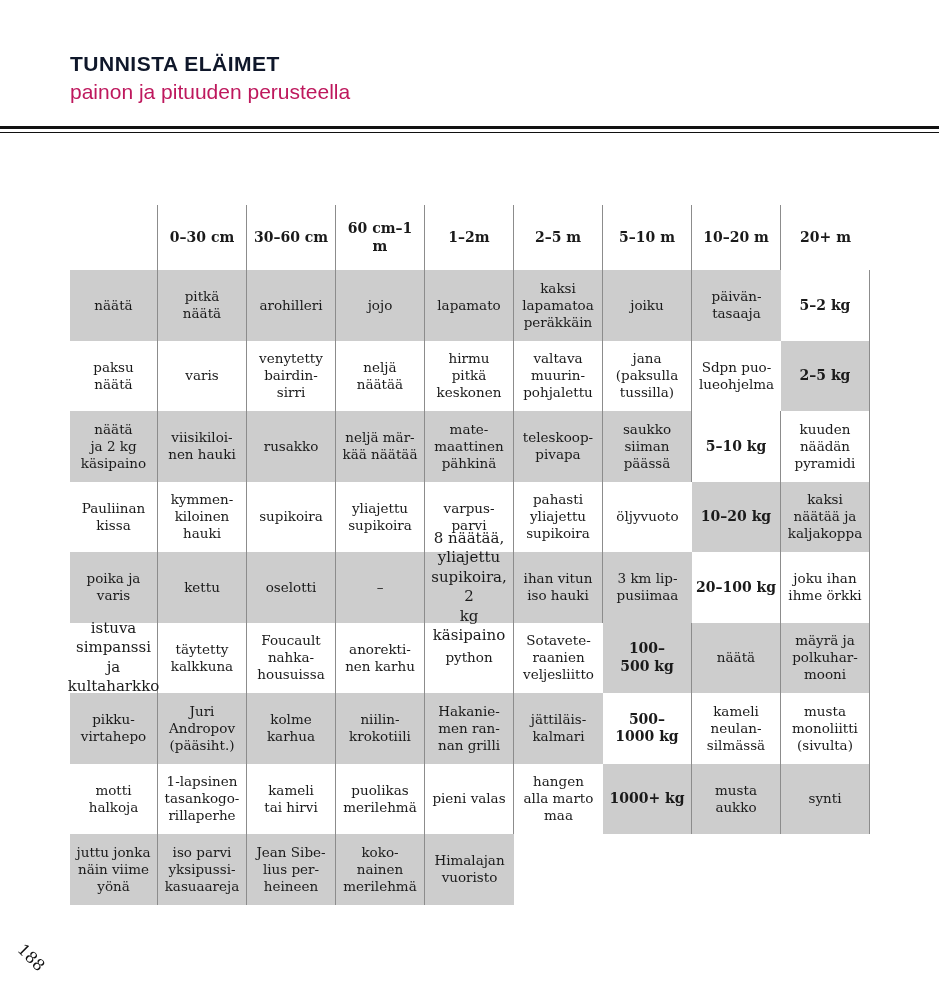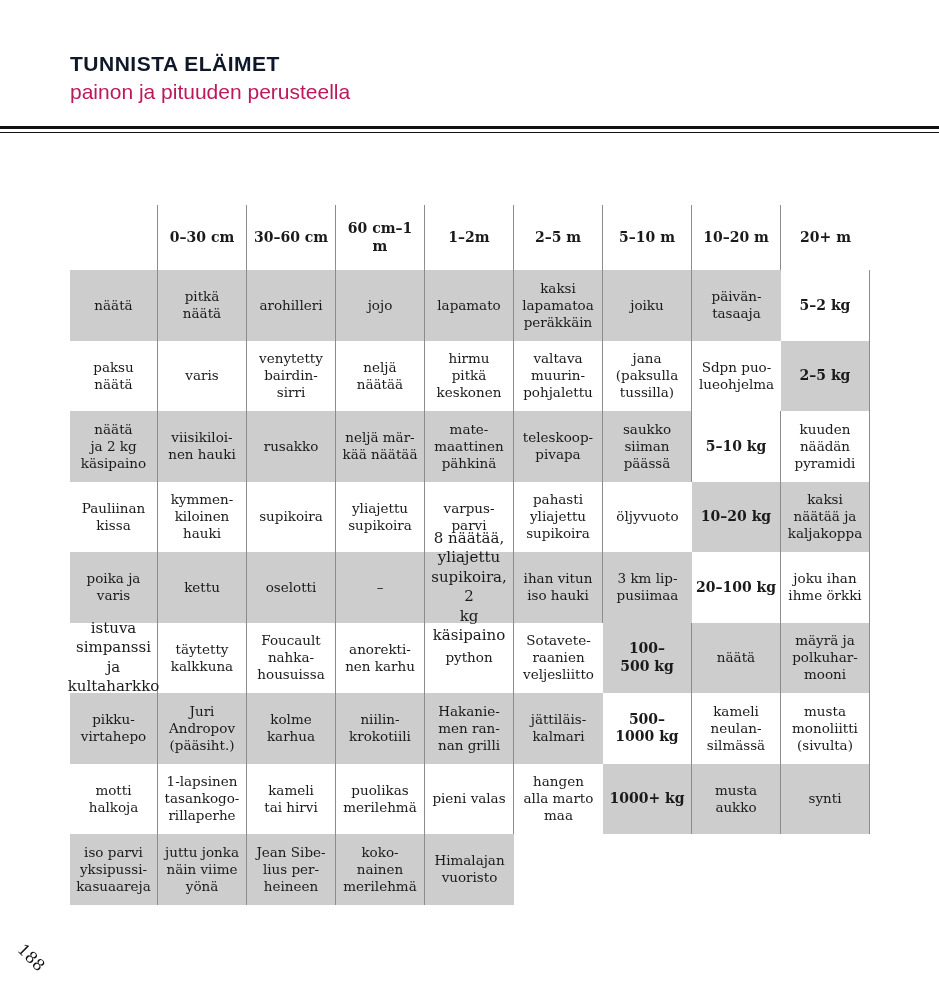--- a/index.html
+++ b/index.html
@@ -249,26 +249,26 @@
     <div class="cell col-border">puolikas
 merilehmä</div>
     <div class="cell col-border">pieni valas</div>
     <div class="cell ">hangen
 alla marto
 maa</div>
     <div class="cell wt col-border shade">1000+ kg</div>
     <div class="cell col-border shade">musta
 aukko</div>
     <div class="cell col-border shade">synti</div>
+    <div class="cell col-border shade">juttu jonka
+näin viime
+yönä</div>
     <div class="cell col-border shade">iso parvi
 yksipussi-
 kasuaareja</div>
-    <div class="cell col-border shade">juttu jonka
-näin viime
-yönä</div>
     <div class="cell col-border shade">Jean Sibe-
 lius per-
 heineen</div>
     <div class="cell col-border shade">koko-
 nainen
 merilehmä</div>
     <div class="cell shade">Himalajan
 vuoristo</div>
   </div>
 

